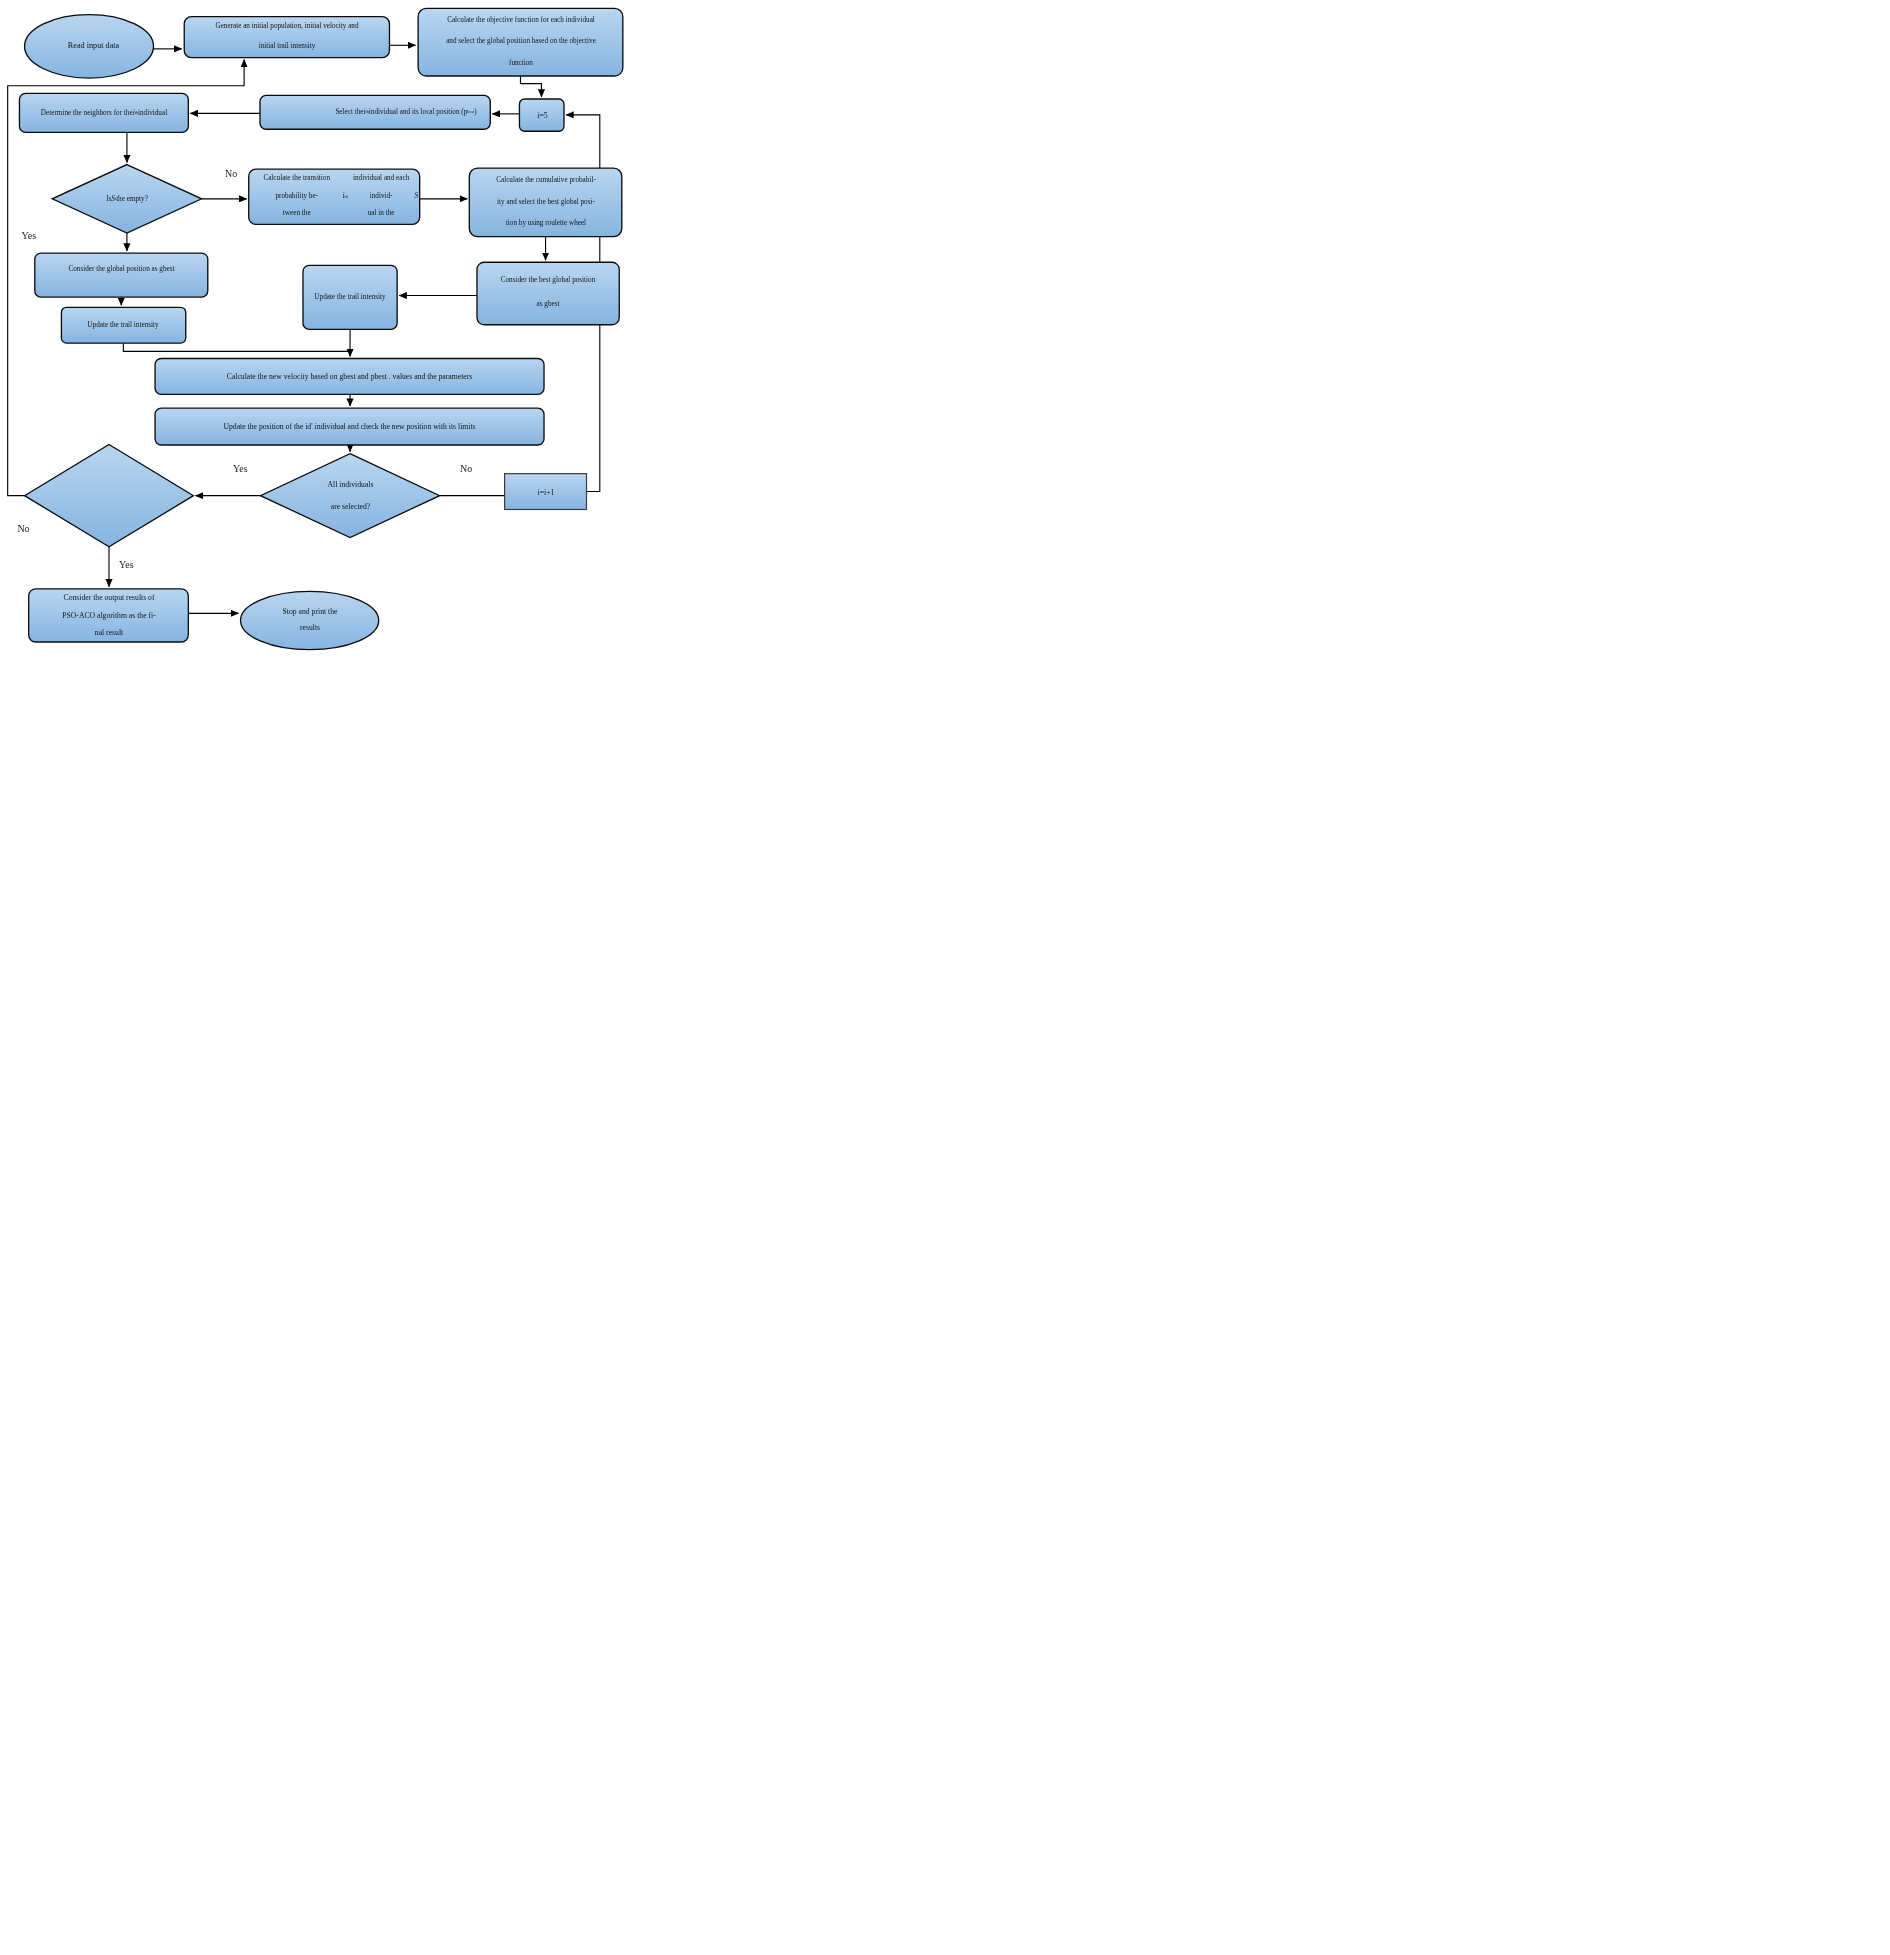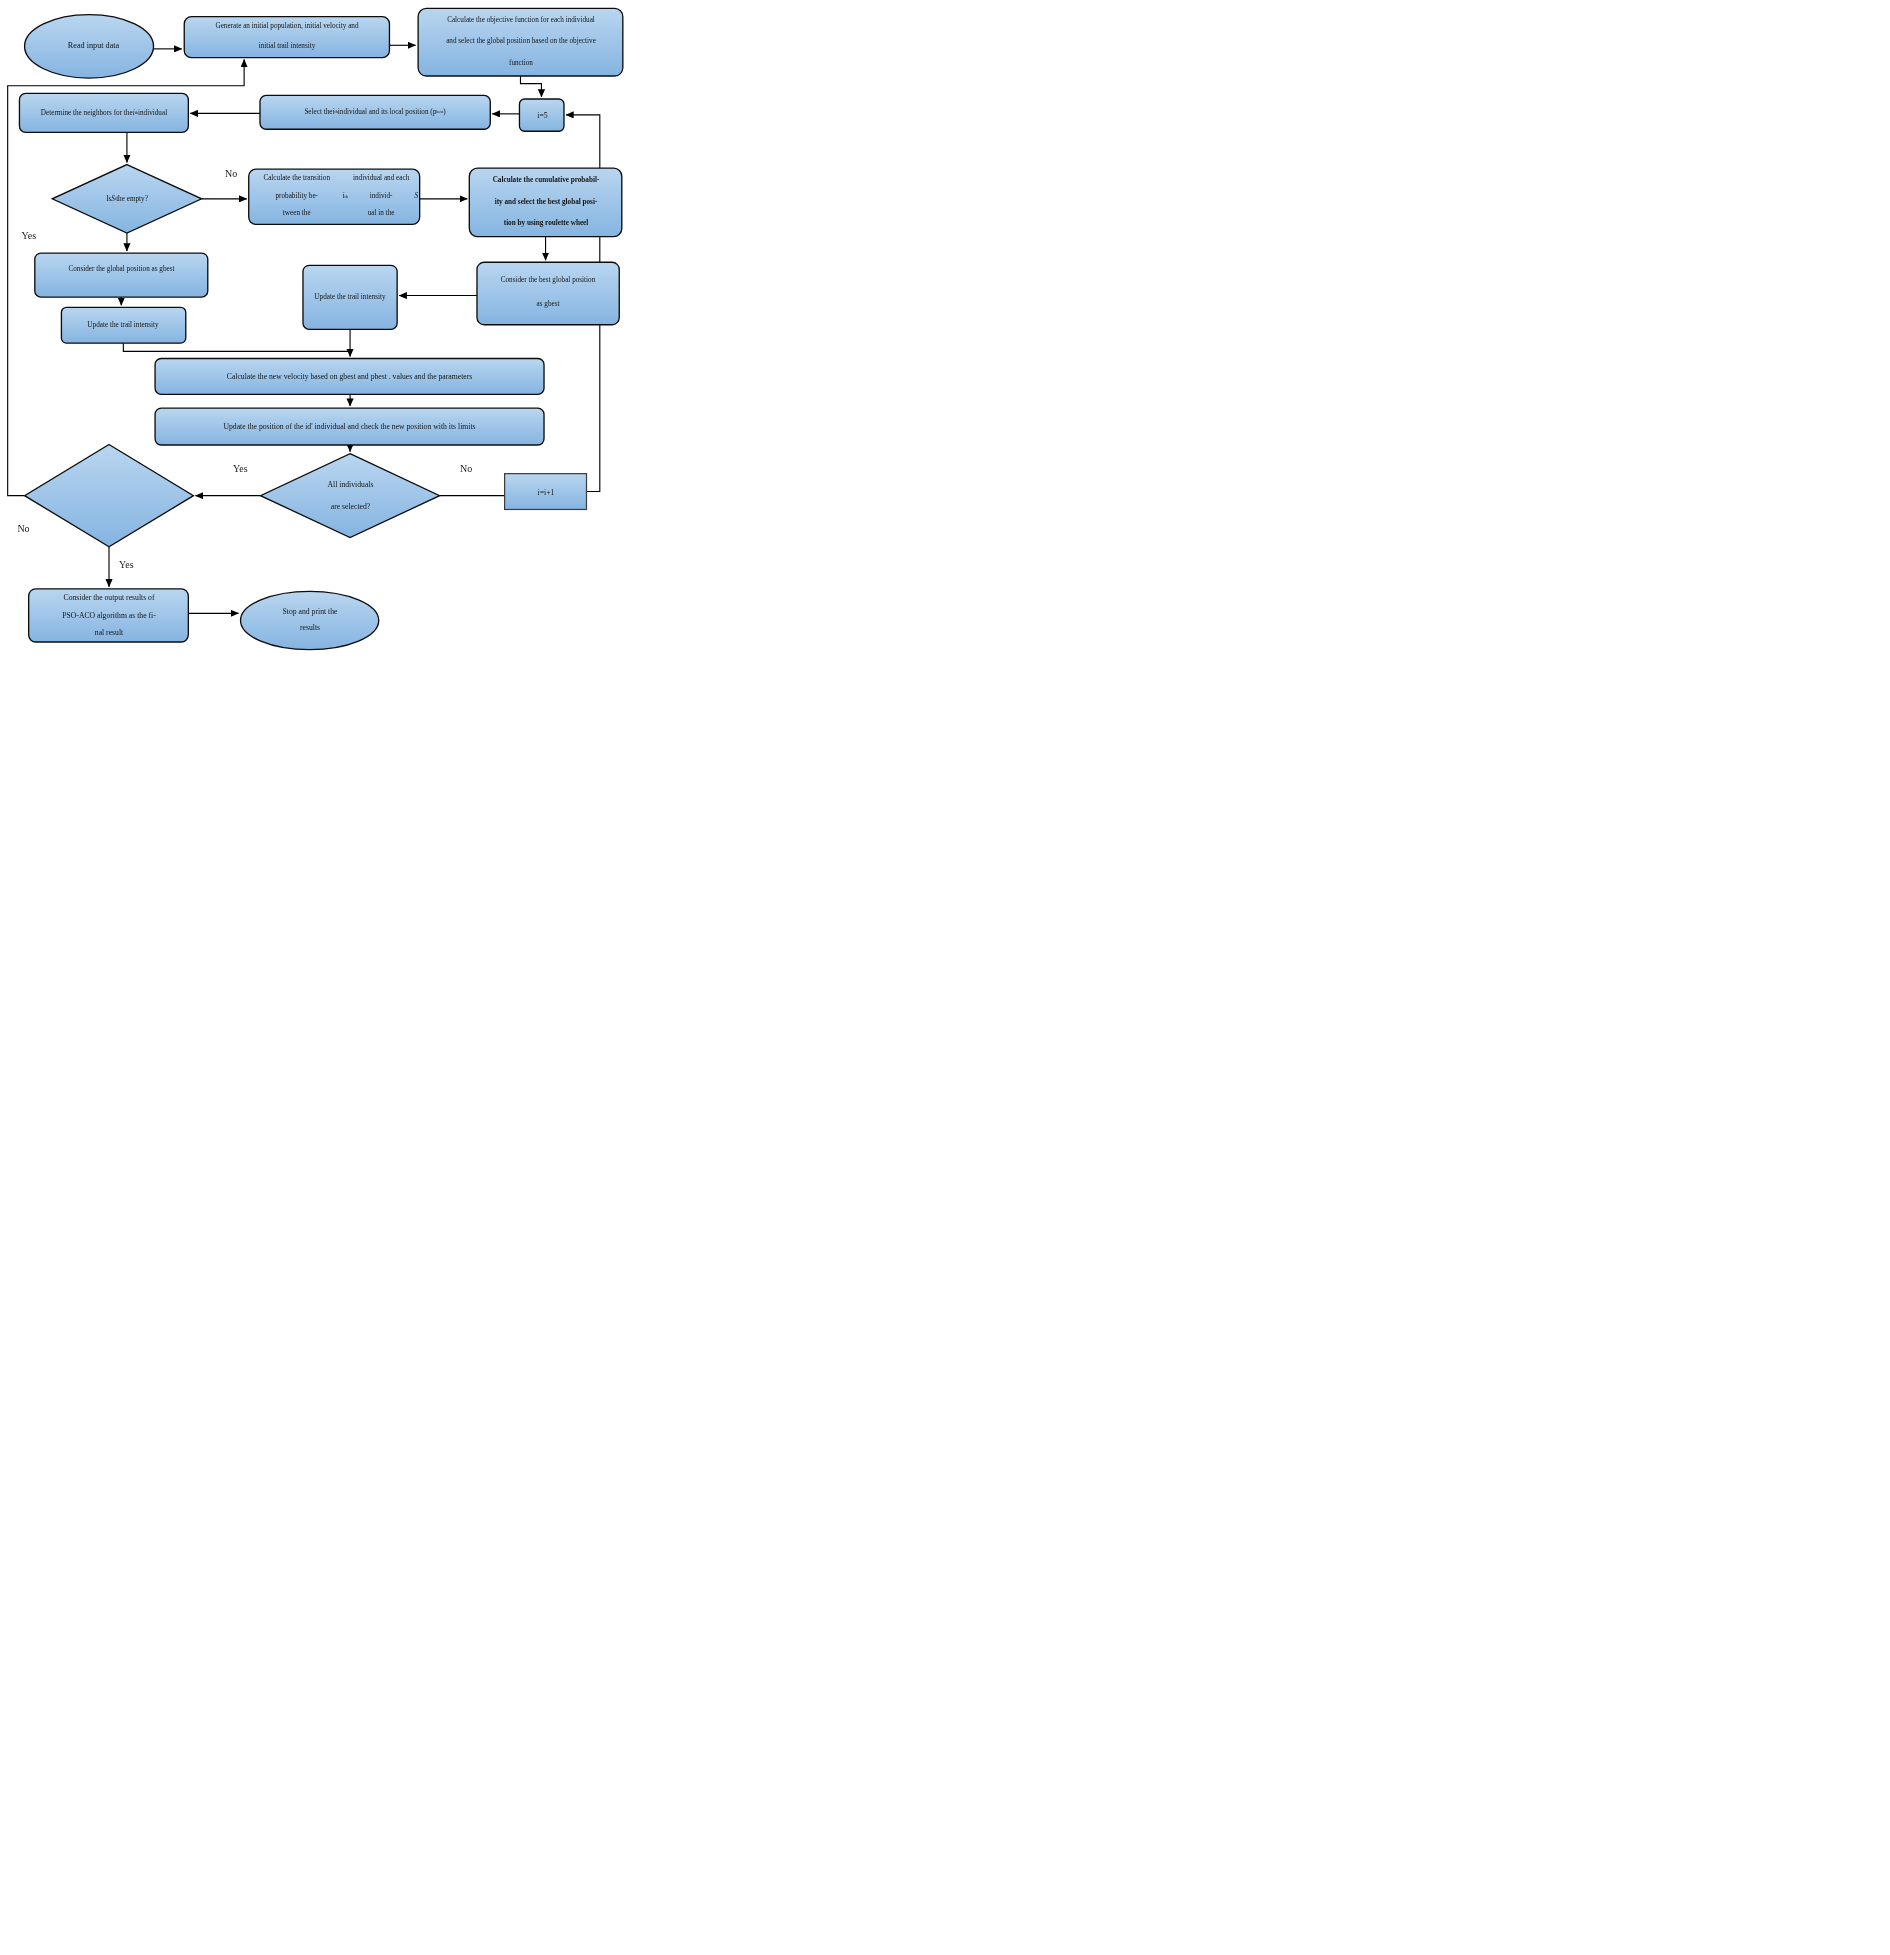--- a/index.html
+++ b/index.html
@@ -83,31 +83,31 @@
 
   <div class="lbl f14" style="left:187px;top:16.4px;width:200px;height:41px;line-height:19.5px;">Generate an initial population, initial velocity and
 initial trail intensity</div>
 
   <div class="lbl f14" style="left:421px;top:8.2px;width:200px;height:68px;line-height:21.5px;">Calculate the objective function for each individual
 and select the global position based on the objective
 function</div>
 
   <div class="lbl f15" style="left:520px;top:99px;width:45px;height:32px;">i=5</div>
 
-  <div class="lbl f14" style="left:262px;top:95px;width:226px;height:34px;">Select the <i>i</i><sup>th</sup> individual and its local position (p<sub>best</sub>)</div>
+  <div class="lbl f14" style="left:262px;top:95px;width:226px;height:34px;padding-left:31px;">Select the <i>i</i><sup>th</sup> individual and its local position (p<sub>best</sub>)</div>
 
   <div class="lbl f14" style="left:21.5px;top:93px;width:165px;height:39px;">Determine the neighbors for the <i>i</i><sup>th</sup> individual</div>
 
   <div class="lbl f14" style="left:52px;top:164px;width:150px;height:69px;">Is <i>S</i><sub>i</sub> the empty?</div>
 
   <div class="lbl f14" style="left:251px;top:169px;width:167px;height:55px;line-height:17.4px;">Calculate the transition probability be-
 tween the <i>i</i><sup>th</sup> individual and each individ-
 ual in the <i>S</i></div>
 
-  <div class="lbl f14" style="left:472px;top:168px;width:148px;height:69px;line-height:21.5px;font-weight:bold;">Calculate the cumulative probabil-
+  <div class="lbl f14" style="left:472px;top:168px;width:148px;height:69px;line-height:21.5px;">Calculate the cumulative probabil-
 ity and select the best global posi-
 tion by using roulette wheel</div>
 
   <div class="lbl f14" style="left:37px;top:253px;width:169px;height:32px;">Consider the global position as gbest</div>
 
   <div class="lbl f14" style="left:63px;top:307px;width:120px;height:36px;">Update the trail intensity</div>
 
   <div class="lbl f14" style="left:304px;top:265px;width:92px;height:64px;">Update the trail intensity</div>
 
   <div class="lbl f14" style="left:479px;top:262px;width:138px;height:62px;line-height:23.6px;border-radius:25px;">Consider the best global position

